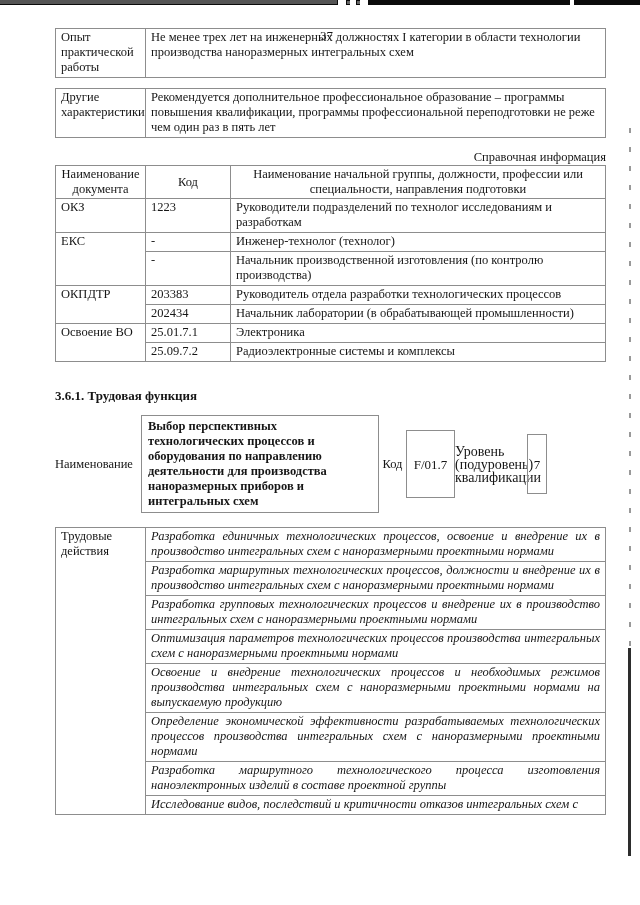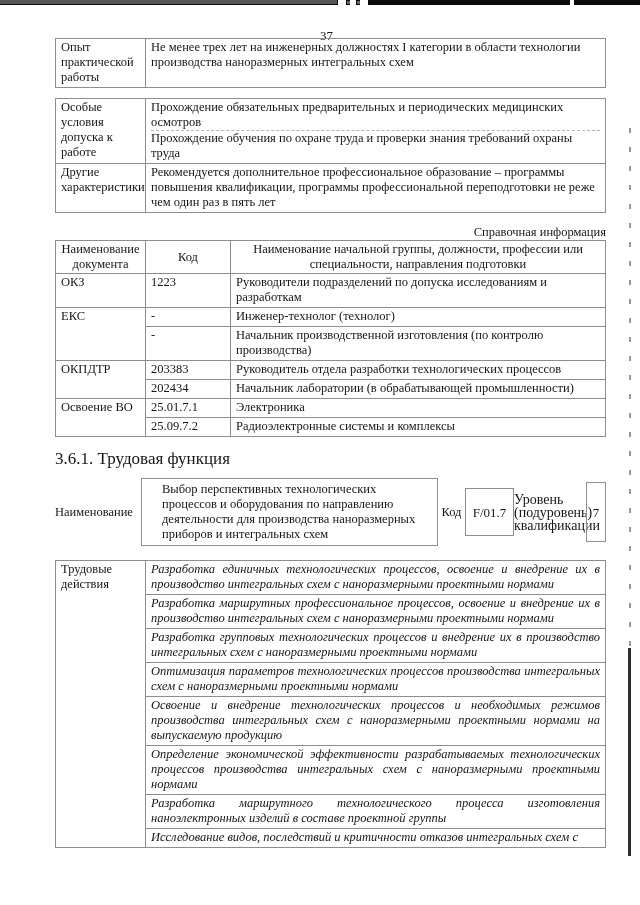--- a/index.html
+++ b/index.html
@@ -29,37 +29,38 @@
   .page-number{position:absolute;top:28px;left:13px;right:0;text-align:center;font-size:13px;}
   .page{position:relative;margin-left:55px;width:551px;}
   table.tbl{border-collapse:collapse;table-layout:fixed;width:551px;}
   table.tbl td{
     border:1px solid #8d8d8d;vertical-align:top;
     padding:1px 5px 2px 5px;overflow:hidden;
   }
   col.c-label{width:90px;}
   col.c-code{width:85px;}
   col.c-act{width:90px;}
-  .t-req{margin-top:38px;}
+  .t-req{margin-top:28px;}
   .t-cond{margin-top:10px;}
   .para{margin:0;}
   .para-sep{border-top:1px dashed #b5b5b5;}
   .sec-heading{margin-top:12px;text-align:right;}
   .t-ref{}
   .t-ref td.hd{text-align:center;vertical-align:middle;padding:1px 4px;}
-  .func-heading{margin-top:14px;font-weight:normal;font-size:17px;}
+  .func-heading{margin-top:26px;font-weight:bold;font-size:13px;}
   .func-row{margin-top:12px;display:flex;align-items:center;}
   .func-label{width:86px;flex:none;}
   .name-box{
-    width:297px;flex:none;box-sizing:border-box;border:1px solid #8d8d8d;
-    padding:3px 20px;
+    width:238px;flex:none;box-sizing:border-box;border:1px solid #8d8d8d;
+    padding:3px 6px;
+    font-weight:bold;
   }
   .code-label{width:27px;text-align:center;}
   .code-box{
-    width:49px;height:48px;flex:none;box-sizing:border-box;border:1px solid #8d8d8d;
+    width:49px;height:68px;flex:none;box-sizing:border-box;border:1px solid #8d8d8d;
     display:flex;align-items:center;justify-content:center;font-size:13px;
   }
   .level-label{width:72px;font-size:14px;line-height:13px;text-align:left;}
   .level-box{
     width:20px;height:60px;flex:none;box-sizing:border-box;border:1px solid #8d8d8d;
     display:flex;align-items:center;justify-content:center;font-size:13px;
   }
   .t-act{margin-top:14px;border-radius:15px;}
   .t-act td.val{text-align:justify;text-align-last:left;font-style:italic;}
 </style>
@@ -94,27 +95,20 @@
     </tr>
   </tbody>
     </table>
 
   <table class="tbl t-cond">
     <colgroup>
         <col class="c-label">
         <col>
       </colgroup>
     <tbody>
-        <tr>
-      <td class="lab">Особые условия допуска к работе</td>
-      <td class="val">
-        <div class="para">Прохождение обязательных предварительных и периодических медицинских осмотров</div>
-        <div class="para para-sep">Прохождение обучения по охране труда и проверки знания требований охраны труда</div>
-      </td>
-    </tr>
     <tr>
       <td class="lab">Другие характеристики</td>
       <td class="val">Рекомендуется дополнительное профессиональное образование – программы повышения квалификации, программы профессиональной переподготовки не реже чем один раз в пять лет</td>
     </tr>
   </tbody>
     </table>
 
   <div class="sec-heading">Справочная информация</div>
 
   <table class="tbl t-ref">
@@ -125,21 +119,21 @@
       </colgroup>
     <tbody>
         <tr>
       <td class="hd">Наименование документа</td>
       <td class="hd">Код</td>
       <td class="hd">Наименование начальной группы, должности, профессии или специальности, направления подготовки</td>
     </tr>
     <tr>
       <td>ОКЗ</td>
       <td>1223</td>
-      <td>Руководители подразделений по допуска исследованиям и разработкам</td>
+      <td>Руководители подразделений по технолог исследованиям и разработкам</td>
     </tr>
     <tr>
       <td rowspan="2">ЕКС</td>
       <td>-</td>
       <td>Инженер-технолог (технолог)</td>
     </tr>
     <tr>
       <td>-</td>
       <td>Начальник производственной изготовления (по контролю производства)</td>
     </tr>
@@ -179,21 +173,21 @@
     <colgroup>
         <col class="c-act">
         <col>
       </colgroup>
     <tbody>
         <tr>
       <td class="lab" rowspan="8">Трудовые действия</td>
       <td class="val">Разработка единичных технологических процессов, освоение и внедрение их в производство интегральных схем с наноразмерными проектными нормами</td>
     </tr>
     <tr>
-      <td class="val">Разработка маршрутных профессиональное процессов, освоение и внедрение их в производство интегральных схем с наноразмерными проектными нормами</td>
+      <td class="val">Разработка маршрутных технологических процессов, должности и внедрение их в производство интегральных схем с наноразмерными проектными нормами</td>
     </tr>
     <tr>
       <td class="val">Разработка групповых технологических процессов и внедрение их в производство интегральных схем с наноразмерными проектными нормами</td>
     </tr>
     <tr>
       <td class="val">Оптимизация параметров технологических процессов производства интегральных схем с наноразмерными проектными нормами</td>
     </tr>
     <tr>
       <td class="val">Освоение и внедрение технологических процессов и необходимых режимов производства интегральных схем с наноразмерными проектными нормами на выпускаемую продукцию</td>
     </tr>

